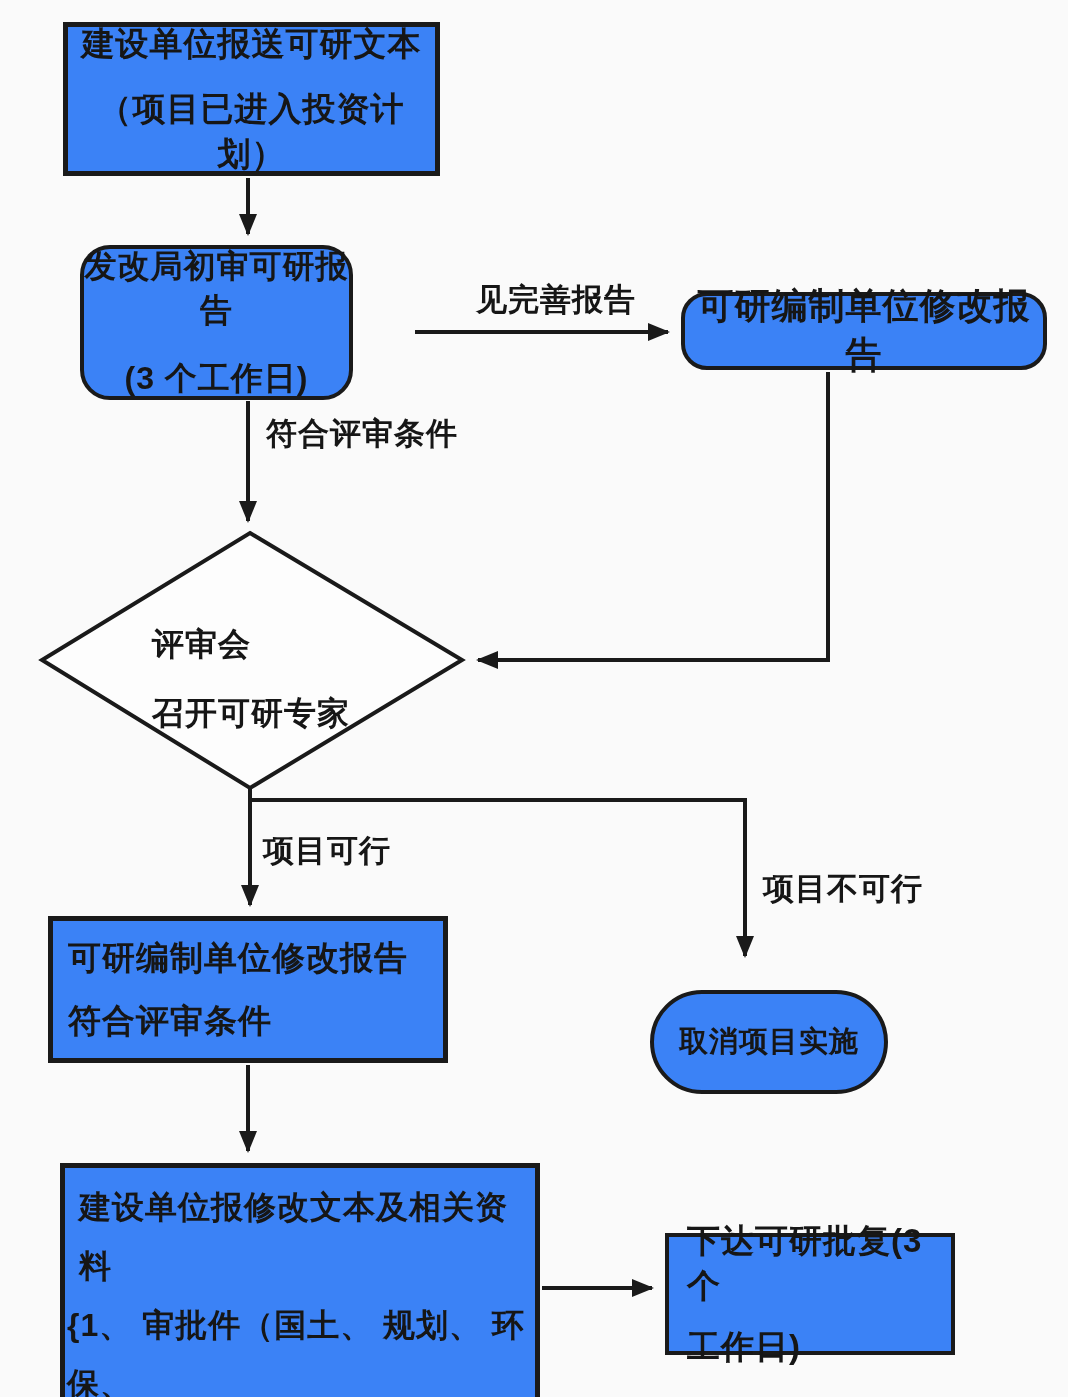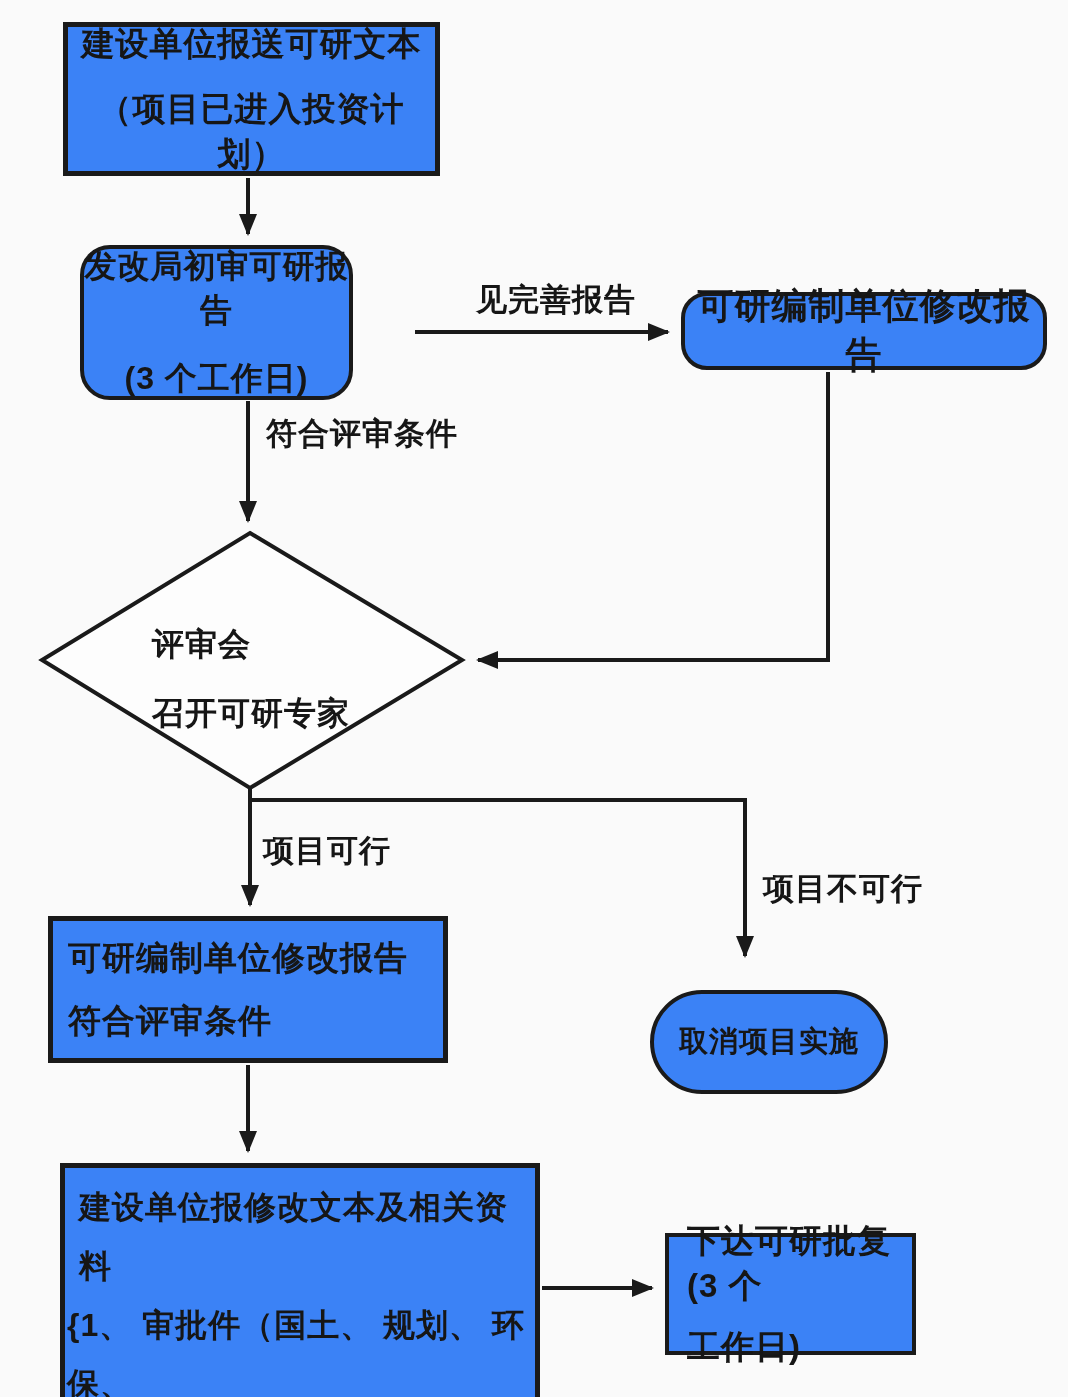--- a/index.html
+++ b/index.html
@@ -17,21 +17,21 @@
   .center{align-items:center;text-align:center;}
   .left{align-items:flex-start;text-align:left;}
   .n-submit{left:63px;top:22px;width:377px;height:154px;border-width:5px;row-gap:20px;font-size:33px;}
   .n-review{left:80px;top:245px;width:273px;height:155px;border-radius:30px;row-gap:24px;}
   .n-revise{left:681px;top:292px;width:366px;height:78px;border-radius:26px;font-size:36px;}
   .n-improve{left:48px;top:916px;width:400px;height:147px;border-width:5px;row-gap:18px;padding-left:15px;font-size:33px;}
   .n-cancel{left:650px;top:990px;width:238px;height:104px;border-radius:52px;font-size:29px;}
   .n-materials{left:60px;top:1163px;width:480px;height:260px;border-width:5px;justify-content:flex-start;padding-top:10px;line-height:59px;font-size:32px;}
   .n-materials .ind{padding-left:14px;}
   .n-materials .brace{padding-left:2px;}
-  .n-approve{left:665px;top:1233px;width:251px;height:122px;row-gap:16px;padding-left:18px;font-size:33px;}
+  .n-approve{left:665px;top:1233px;width:290px;height:122px;row-gap:16px;padding-left:18px;font-size:33px;}
   .diamond-label{
     position:absolute;left:152px;top:610px;width:230px;line-height:69px;
     font-size:32px;letter-spacing:1px;
   }
   .edge-label{position:absolute;font-size:31px;letter-spacing:1px;white-space:nowrap;}
   .lbl-insufficient{left:476px;top:279px;}
   .lbl-qualified{left:266px;top:413px;}
   .lbl-feasible{left:263px;top:830px;}
   .lbl-infeasible{left:763px;top:868px;}
 </style>

